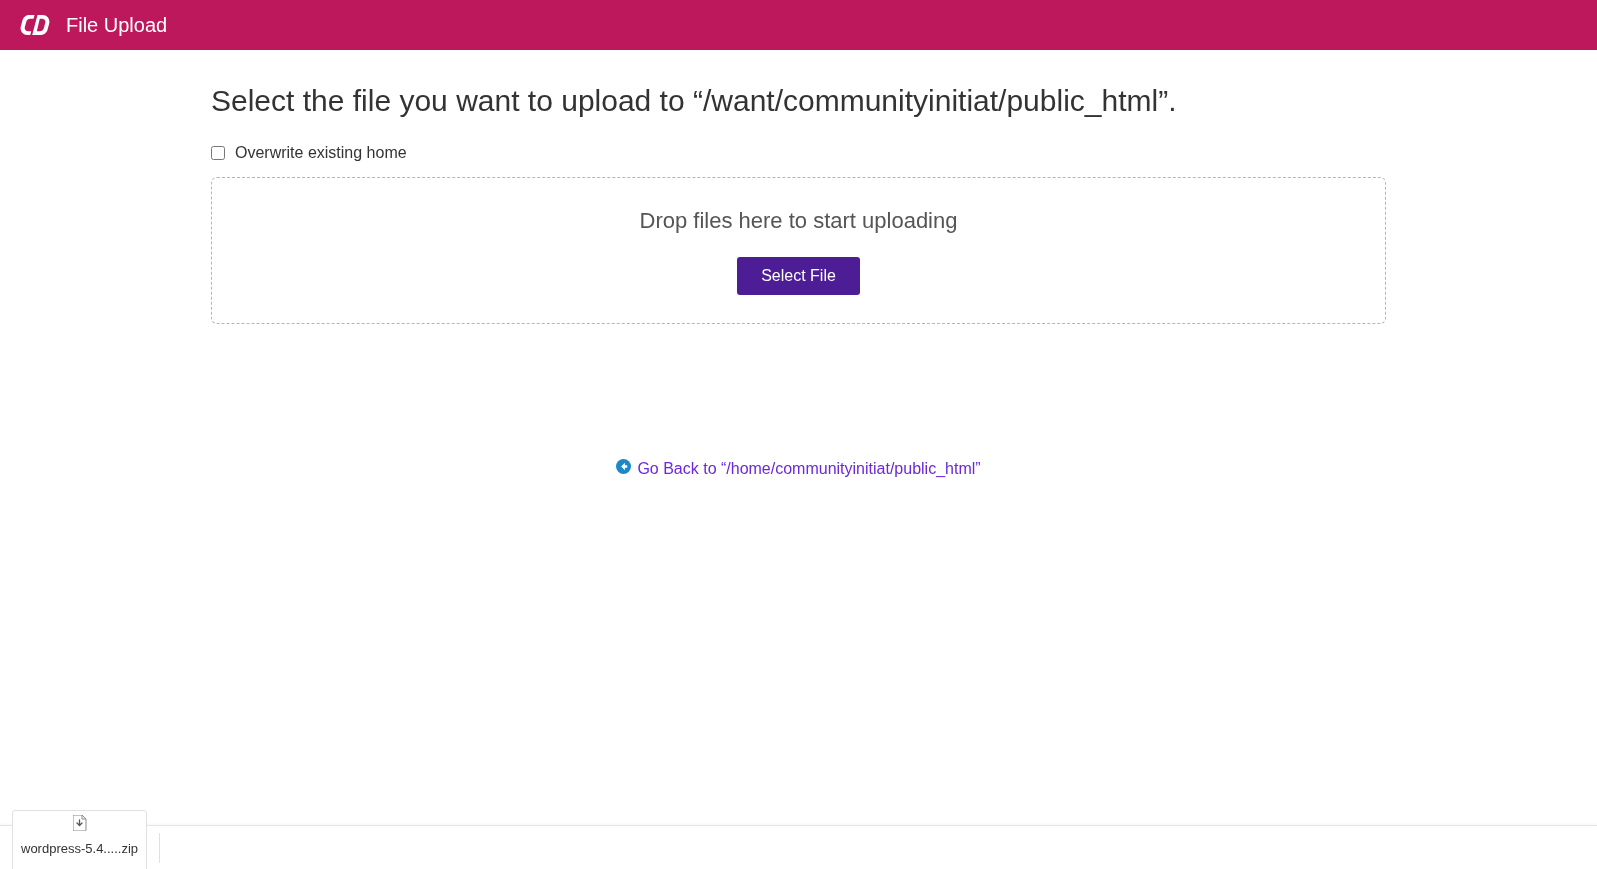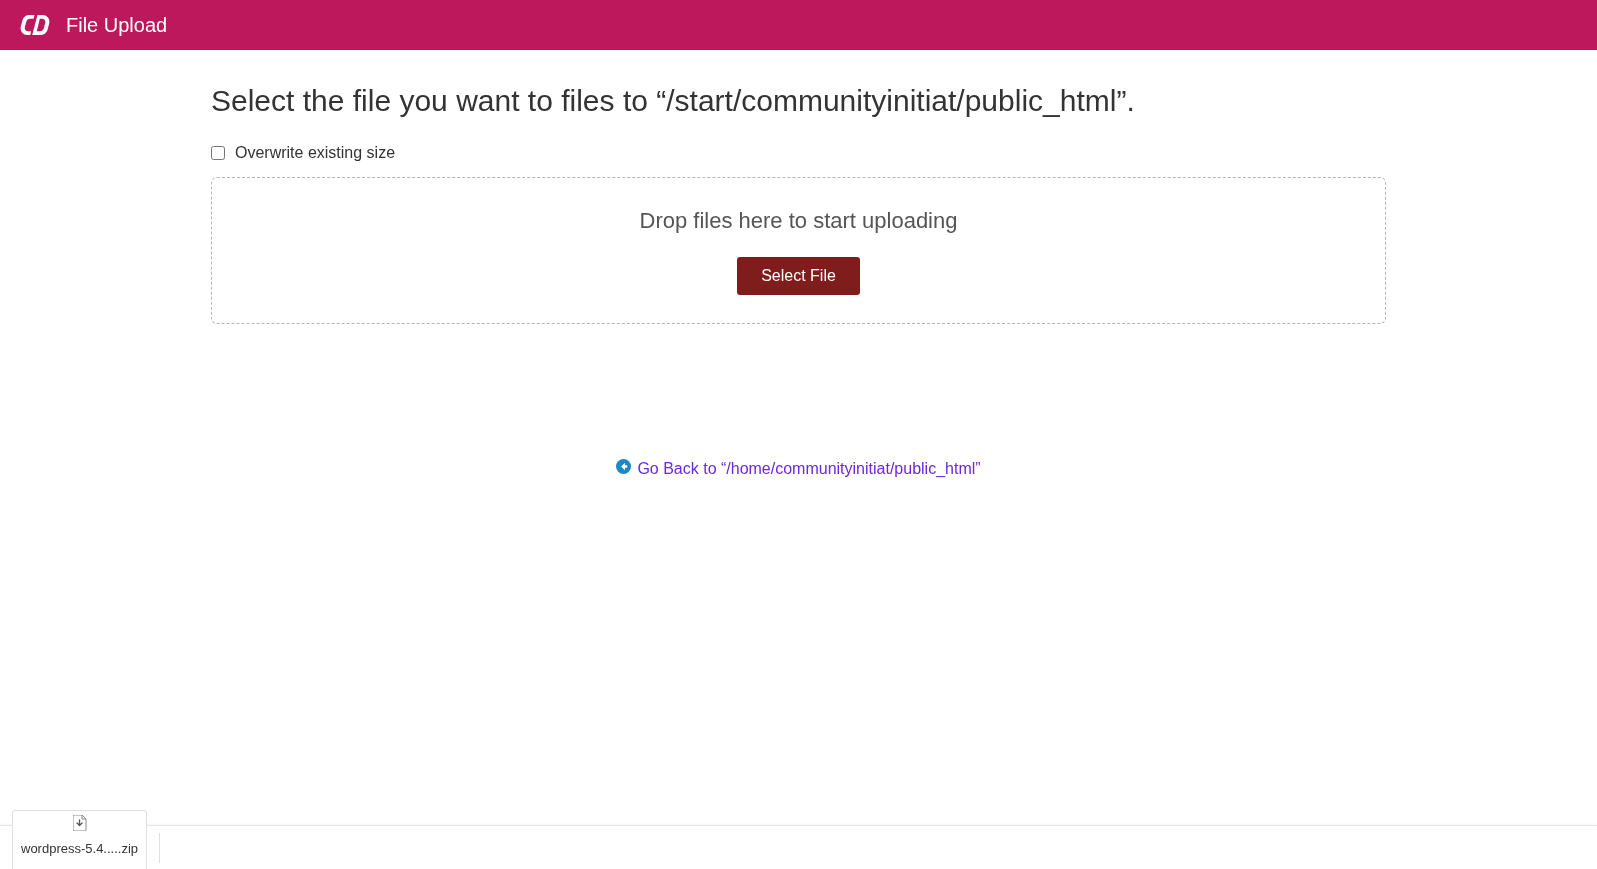--- a/index.html
+++ b/index.html
@@ -8,21 +8,21 @@
     .navbar .logo { display: flex; align-items: center; margin-right: 16px; }
     .navbar .title { font-size: 20px; font-weight: 400; color: #fff; }
     .container { max-width: 1175px; margin: 0 auto; padding: 24px 0 0 0; }
     .page-title { font-size: 30px; font-weight: 400; color: #333; margin: 10px 0 26px 0; }
     .alert-info { background: #d1ecf7; border-left: 4px solid #1e87c6; padding: 18px 22px; margin-bottom: 20px; font-size: 16px; color: #333; }
     .checkbox-row { display: flex; align-items: center; margin-bottom: 15px; font-size: 16px; color: #333; }
     .checkbox-row input { width: 14px; height: 14px; margin-right: 10px; }
     .dropzone { border: 1px dashed #b5b5b5; border-radius: 6px; text-align: center; padding: 30px 20px 28px 20px; }
     .dropzone .drop-text { font-size: 22px; color: #555; margin-bottom: 23px; }
     .dropzone .or-text { font-size: 20px; color: #555; margin-bottom: 20px; }
-    .btn-primary { background: #7f1d1d; color: #fff; border: none; padding: 10px 24px; font-size: 16px; border-radius: 3px; cursor: pointer; }
+    .btn-primary { background: #4c1d95; color: #fff; border: none; padding: 10px 24px; font-size: 16px; border-radius: 3px; cursor: pointer; }
     .go-back { text-align: center; margin-top: 135px; }
     .go-back a { color: #6d28d9; text-decoration: none; font-size: 16px; display: inline-flex; align-items: center; gap: 6px; }
     .download-bar { position: fixed; bottom: 0; left: 0; right: 0; height: 44px; background: #fff; border-top: 1px solid #e5e5e5; display: flex; align-items: center; padding: 0 12px; box-shadow: 0 -1px 3px rgba(0,0,0,0.04); }
     .download-item { display: flex; align-items: center; background: #fff; border: 1px solid #e0e0e0; border-radius: 3px; padding: 4px 8px; font-size: 13px; color: #333; gap: 10px; flex-direction: column; }
     .download-item .file-icon { width: 16px; height: 16px; display: flex; align-items: center; justify-content: center; }
     .download-item .chevron { color: #555; }
     .divider-right { width: 1px; height: 30px; background: #e0e0e0; margin-left: 12px; }
   </style>
 </head>
 <body>
@@ -31,27 +31,27 @@
   <span class="logo">
     <svg width="30" height="21" viewBox="0 0 30 21">
       <path d="M10.2,3.8 C8.4,3.8 6.8,4.9 6.3,6.7 L4.8,12.2 C4.3,14.3 5.8,16.3 8,16.3 L11.2,16.3 L10.3,19.9 L7.2,19.9 C2.8,19.9 -0.3,15.7 0.8,11.4 L2.4,5.4 C3.4,1.8 6.6,-0.6 10.3,0.1 L14.5,0.1 L13.6,3.8 Z M17.5,0.1 L22.8,0.1 C27.2,0.1 30.3,4.3 29.2,8.6 L27.6,14.6 C26.6,18.2 23.4,20.6 19.7,19.9 L16.1,19.9 L12.2,19.9 L17.5,0.1 Z M19.8,3.8 L16.8,16.3 L19.9,16.3 C21.7,16.3 23.3,15.1 23.8,13.3 L25.3,7.8 C25.8,5.7 24.3,3.8 22.1,3.8 Z" fill="#ffffff"></path>
     </svg>
   </span>
   <span class="title">File Upload</span>
 </div>
 
 <div class="container">
   <h1 class="page-title">
-    <span>Select the file you want to files to </span><span>“/start/communityinitiat/public_html”.</span>
+    <span>Select the file you want to upload to </span><span>“/want/communityinitiat/public_html”.</span>
   </h1>
 
 
   <label class="checkbox-row">
     <input type="checkbox" style="">
-    <span>Overwrite existing size</span>
+    <span>Overwrite existing home</span>
   </label>
 
   <div class="dropzone">
     <div class="drop-text">Drop files here to start uploading</div>
     <button class="btn-primary">Select File</button>
   </div>
 
   <div class="go-back">
     <a href="#">
       <span>

